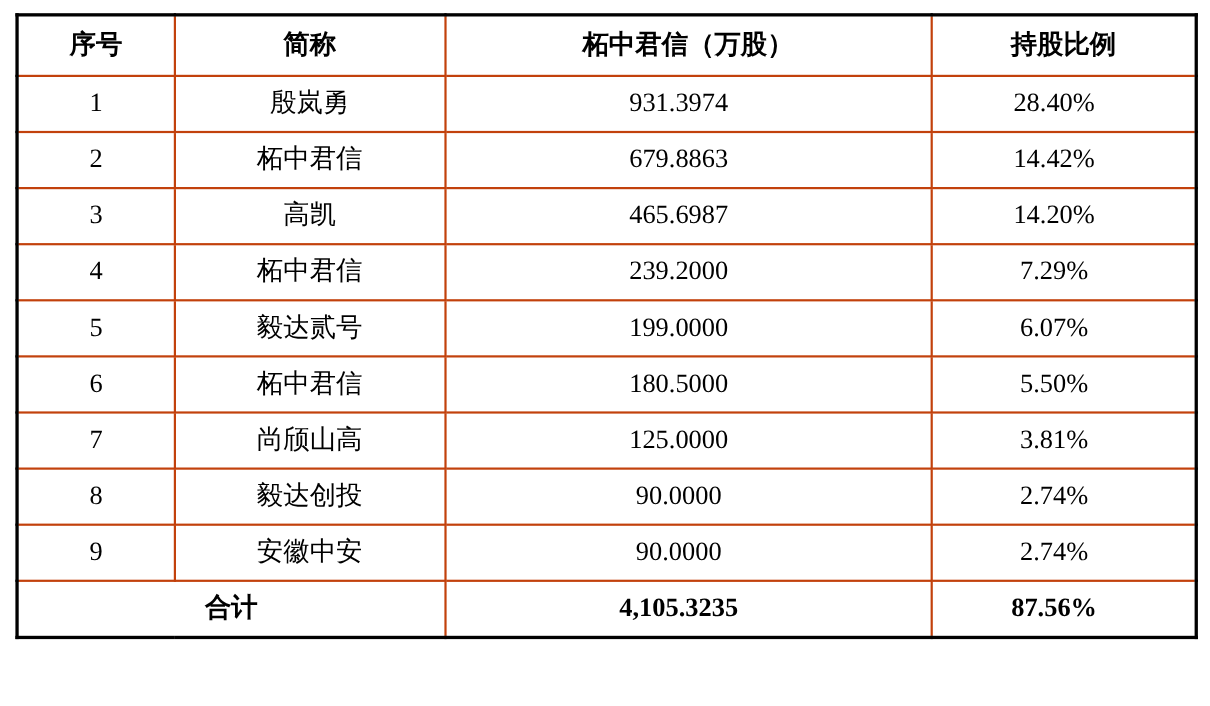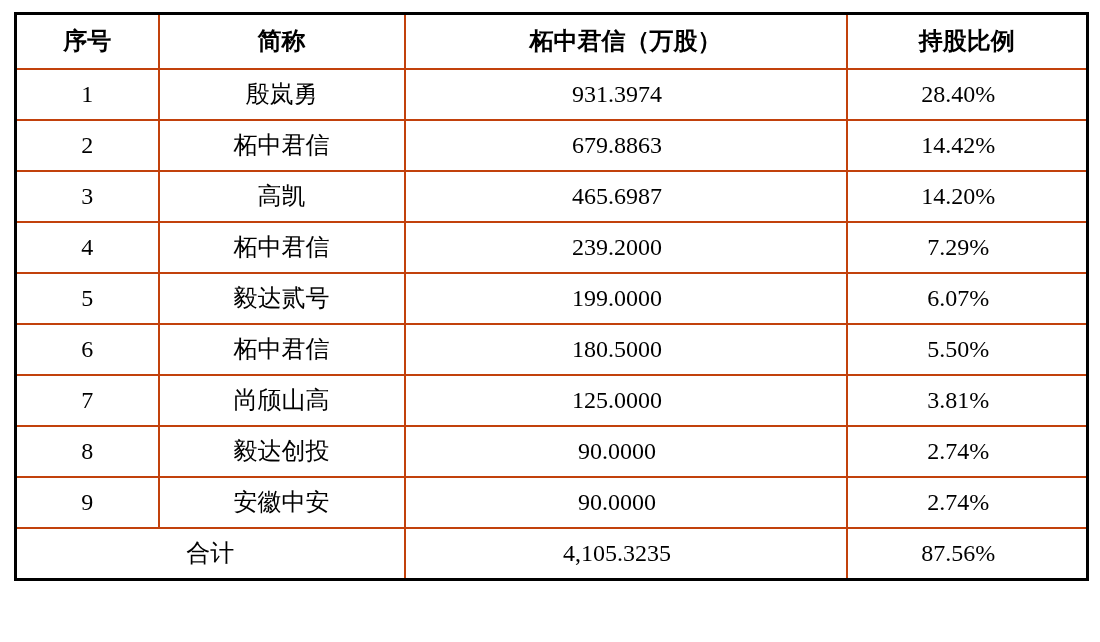--- a/index.html
+++ b/index.html
@@ -35,21 +35,21 @@
     vertical-align: middle;
     overflow: hidden;
     white-space: nowrap;
   }
   .sh-table thead tr { height: 55px; }
   .sh-table tbody tr { height: 51px; }
   .sh-table tfoot tr { height: 52px; }
   .sh-table th { font-weight: bold; text-align: center; }
   .cell-center { text-align: center; }
   .cell-num { text-align: center; padding-right: 17px !important; }
-  .bold { font-weight: normal; }
+  .bold { font-weight: bold; }
   .col-no    { width: 143px; }
   .col-name  { width: 246px; }
   .col-shares{ width: 442px; }
   .col-ratio { width: 241px; }
 </style>
 </head>
 <body>
 
 <div class="page">
   <table class="sh-table">

